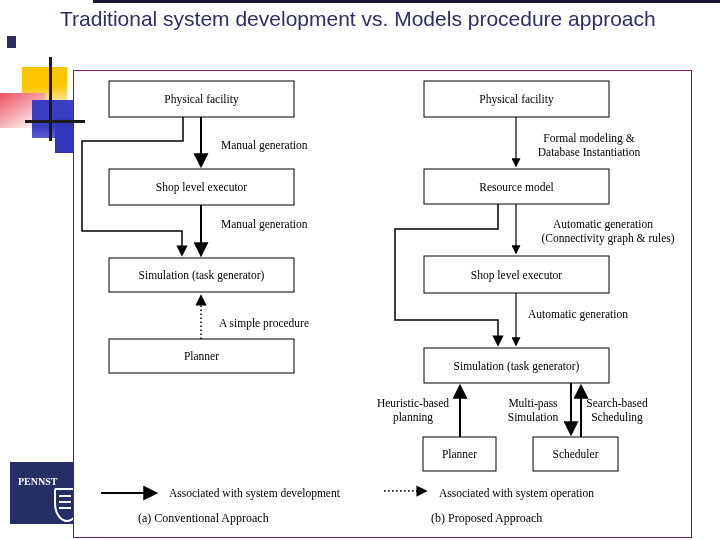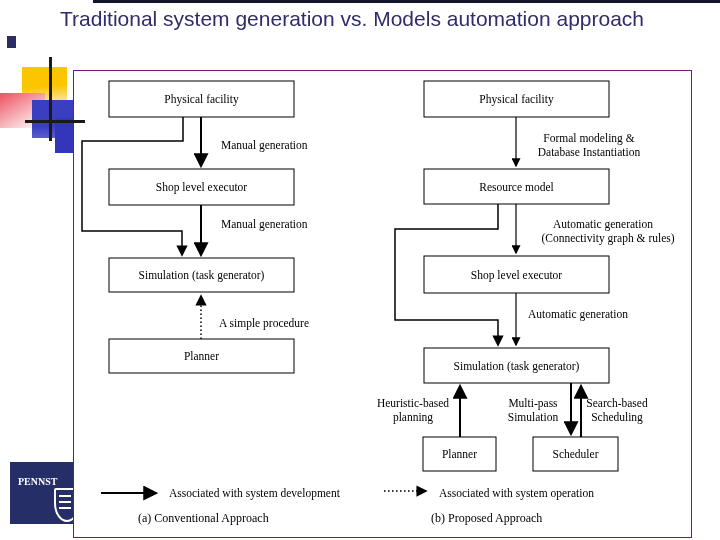--- a/index.html
+++ b/index.html
@@ -38,21 +38,21 @@
   svg text.tmid{text-anchor:middle;}
   svg rect.node{fill:#ffffff;stroke:#000000;stroke-width:1;}
   svg .edge{stroke:#000000;fill:none;}
 </style>
 </head>
 <body>
 
 <div class="slide">
 
   <div class="top-strip"></div>
-  <div class="title">Traditional system generation vs. Models automation approach</div>
+  <div class="title">Traditional system development vs. Models procedure approach</div>
   <div class="title-bullet"></div>
 
   <div class="deco-yellow"></div>
   <div class="deco-red"></div>
   <div class="deco-blue"></div>
   <div class="deco-blue2"></div>
   <div class="deco-vline"></div>
   <div class="deco-hline"></div>
 
   <div class="logo">

